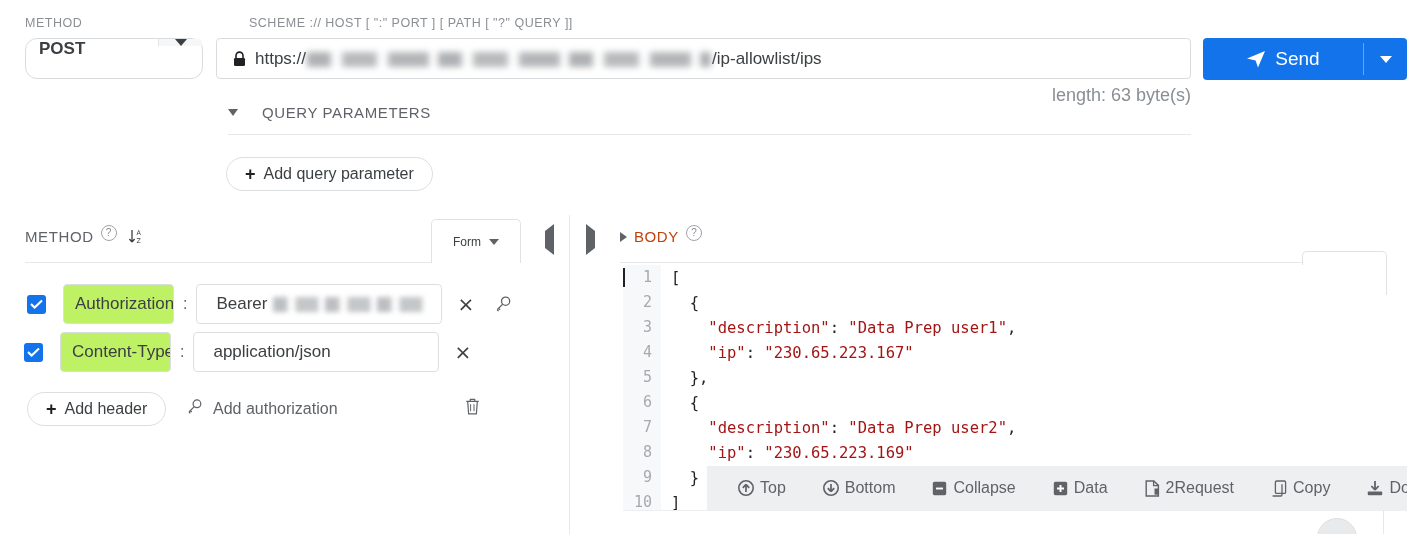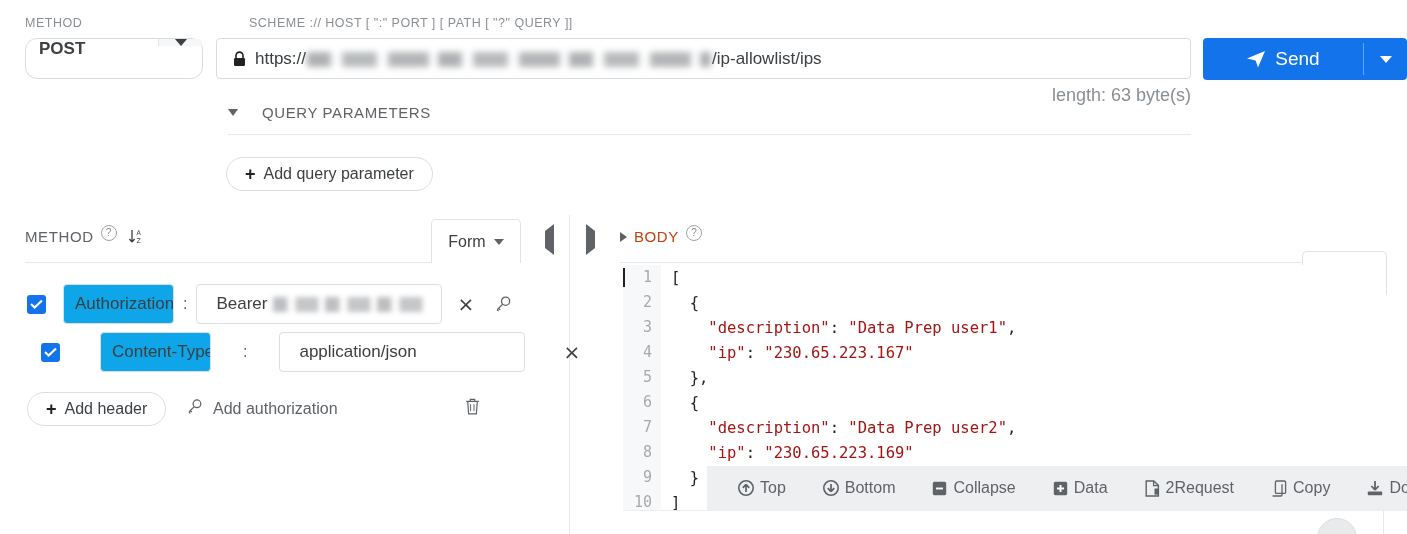--- a/index.html
+++ b/index.html
@@ -215,21 +215,21 @@
   .form-tab {
     position: absolute;
     left: 431px; top: 219px;
     width: 90px; height: 44px;
     border: 1px solid #e0e3e6;
     border-bottom: none;
     border-radius: 5px 5px 0 0;
     background: #fff;
     display: flex; align-items: center; justify-content: center;
     gap: 8px;
-    font-size: 16px;
+    font-size: 12px;
     color: #3c4043;
     box-sizing: border-box;
     cursor: pointer;
   }
   .caret-sm {
     width: 0; height: 0;
     border-left: 5px solid transparent;
     border-right: 5px solid transparent;
     border-top: 6px solid #5f6368;
   }
@@ -261,38 +261,38 @@
     border-top: 7px solid transparent;
     border-bottom: 7px solid transparent;
     border-left: 9px solid #5f6368;
   }
 
   .hdr-row {
     position: absolute;
     display: flex; align-items: center;
   }
   .hdr-row.r1 { left: 27px; top: 284px; }
-  .hdr-row.r2 { left: 41px; top: 332px; gap: 23px; }
+  .hdr-row.r2 { left: 24px; top: 332px; }
 
   .cbx {
     width: 19px; height: 19px;
     border-radius: 3px;
     background: #1273eb;
     display: flex; align-items: center; justify-content: center;
     cursor: pointer;
     flex: none;
   }
   .cbx svg { display: block; }
 
   .hdr-key {
     margin-left: 17px;
     width: 111px; height: 40px;
     border: 1px solid #dcdfe2;
     border-radius: 4px;
-    background: #0ea5e9;
+    background: #bef264;
     box-sizing: border-box;
     display: flex; align-items: center;
     padding-left: 11px;
     font-size: 17px;
     color: #3c4043;
     overflow: hidden;
     white-space: nowrap;
   }
   .colon { margin: 0 9px; color: #5f6368; font-size: 16px; }
   .hdr-val {

